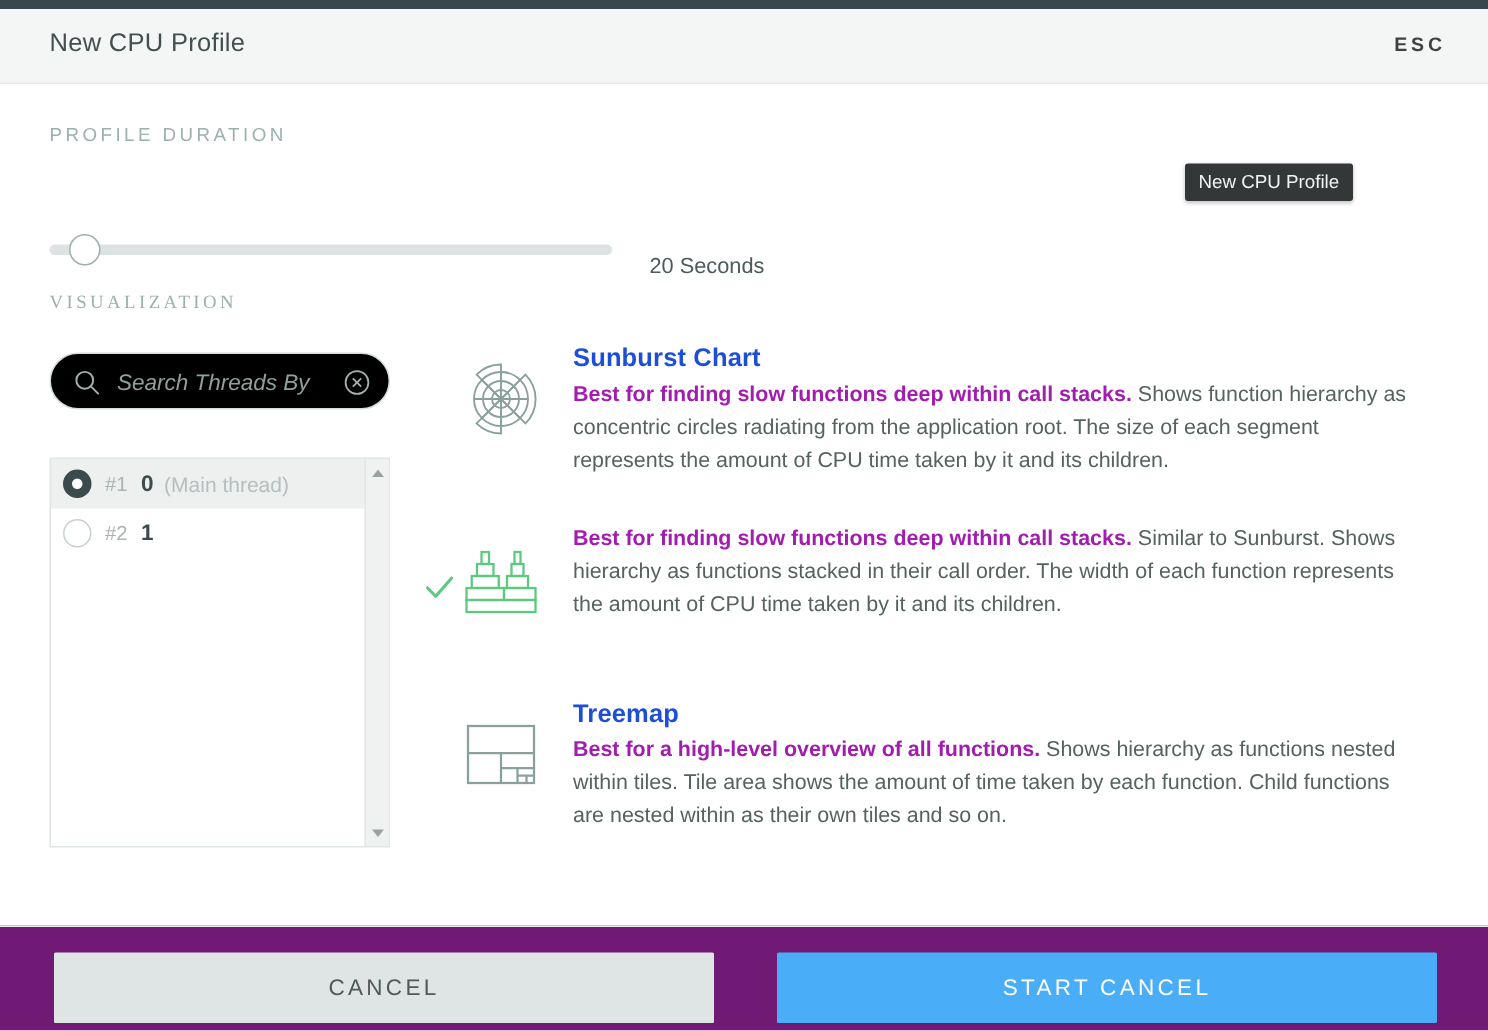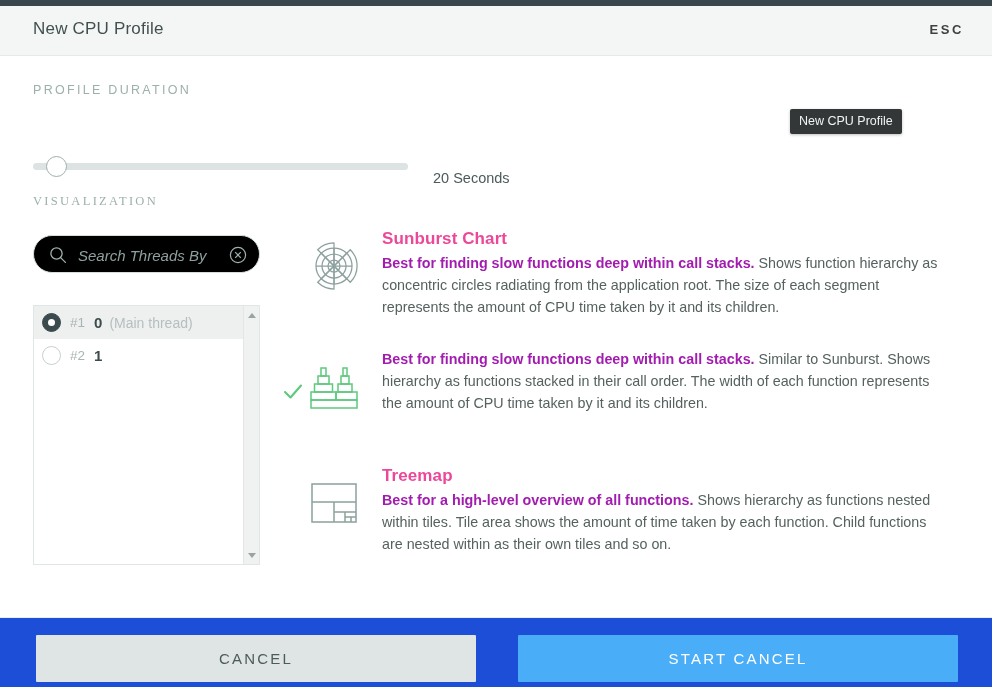--- a/index.html
+++ b/index.html
@@ -282,41 +282,41 @@
     width: 58px; height: 58px;
   }
   .viz-body {
     position: absolute;
     left: 99px; top: 0;
     width: 562px;
   }
   .viz-title {
     font-size: 17px;
     font-weight: 700;
-    color: #ec4899;
+    color: #1d4ed8;
     margin: 0 0 3px 0;
     letter-spacing: 0.1px;
   }
   .viz-desc {
     font-size: 14.3px;
     line-height: 22px;
     color: #55625f;
     margin: 0;
   }
   .viz-desc b {
     font-weight: 700;
     color: #a21caf;
   }
 
   
   .footer {
     position: absolute;
     left: 0; top: 617px;
     width: 992px; height: 70px;
-    background: #1d4ed8;
+    background: #701a75;
     border-top: 1px solid #e9eded;
     box-sizing: border-box;
   }
   .btn {
     position: absolute;
     top: 17px;
     height: 47px;
     border: none;
     font-family: "Liberation Sans", sans-serif;
     font-size: 15px;

